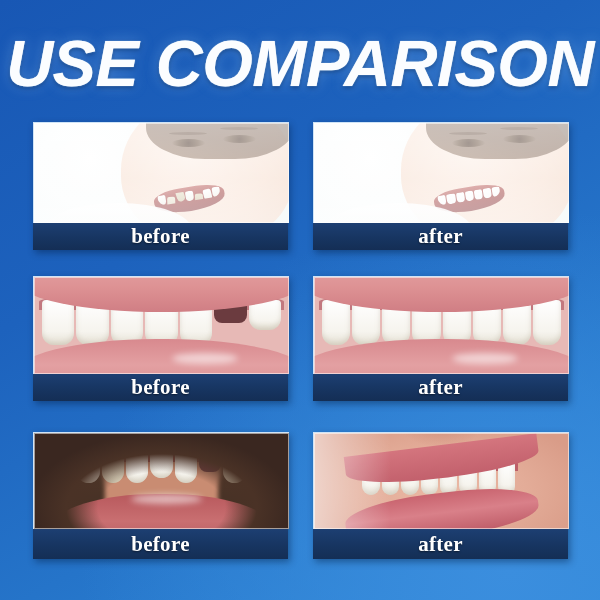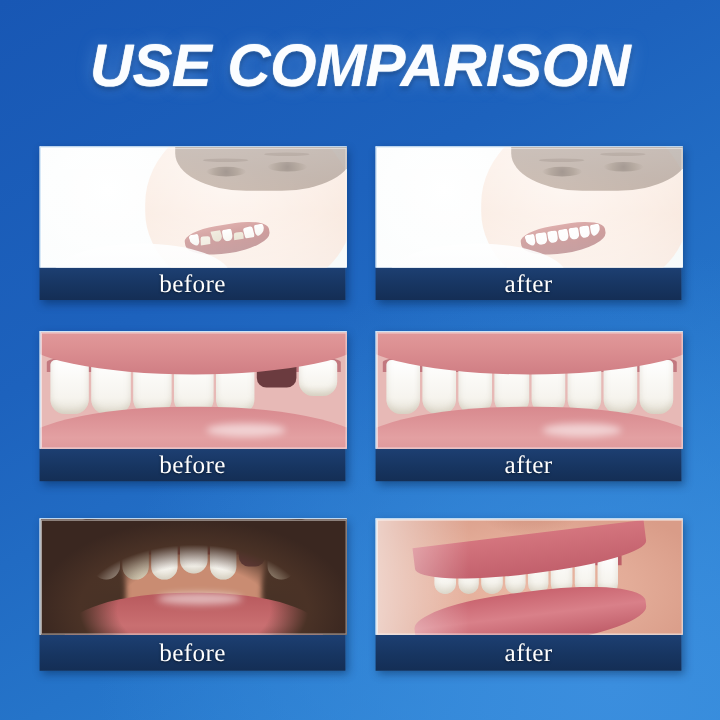--- a/index.html
+++ b/index.html
@@ -26,34 +26,35 @@
   
   #title {
     position: absolute;
     top: 26px;
     left: 0;
     width: 600px;
     text-align: center;
     font-family: "Liberation Sans", sans-serif;
     font-style: italic;
     font-weight: bold;
-    font-size: 50px;
+    font-size: 65px;
     letter-spacing: -0.5px;
     color: #fbfdff;
     text-shadow:
       0 0 1px #cfe6fb,
       0 2px 4px rgba(5,35,80,0.45),
       0 0 14px rgba(160,210,255,0.35);
     white-space: nowrap;
   }
 
   
   .panel {
     position: absolute;
     box-shadow: 2px 3px 7px rgba(3,28,66,0.45);
+    font-weight: bold;
   }
   .photo {
     position: relative;
     width: 100%;
     height: 100px;
     overflow: hidden;
     border-top: 1px solid #cfe4f7;
     border-left: 1px solid #cfe4f7;
     background: #f4f7f7;
   }

